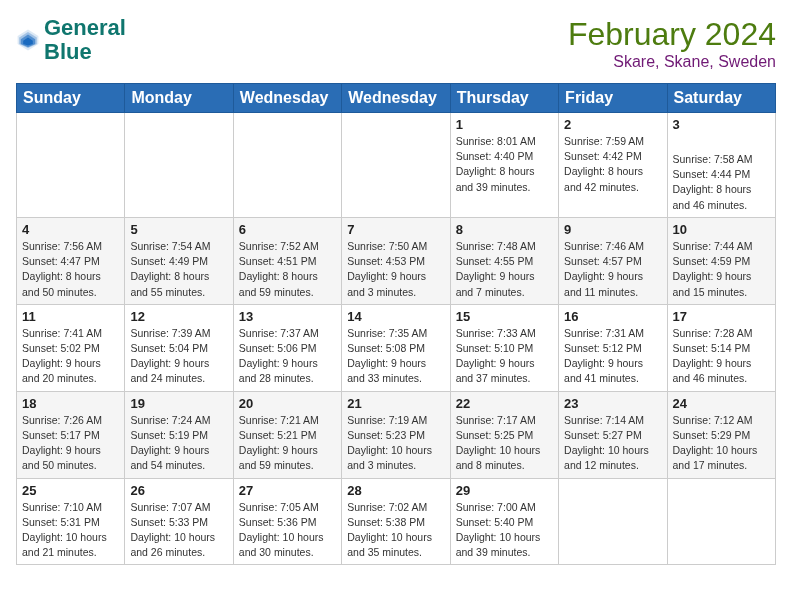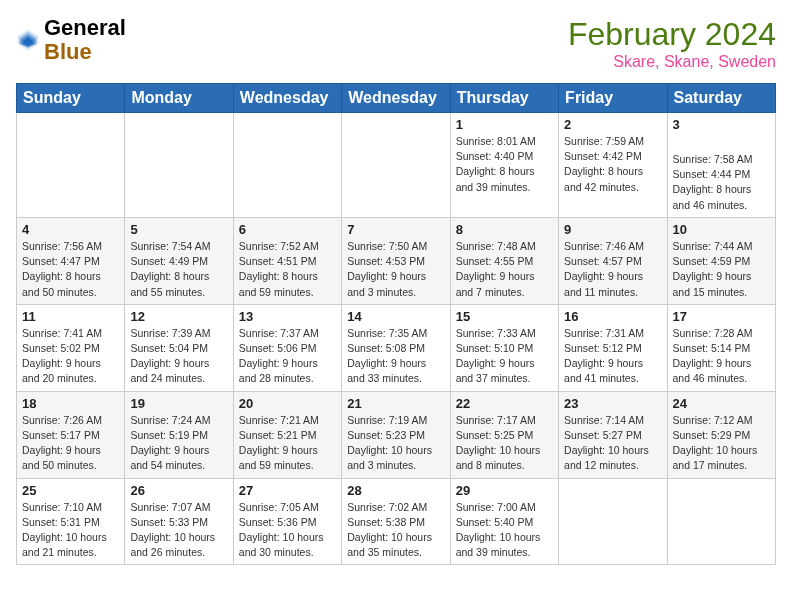--- a/index.html
+++ b/index.html
@@ -19,35 +19,35 @@
     .logo {
       display: flex;
       align-items: center;
       gap: 4px;
     }
     .logo-text {
       font-size: 22px;
       font-weight: bold;
       line-height: 1.1;
     }
-    .logo-general { color: #000000; }
-    .logo-blue { color: #a16207; }
+    .logo-general { color: #0f766e; }
+    .logo-blue { color: #0f766e; }
     .logo-icon {
       width: 24px;
       height: 24px;
     }
     .title-block { text-align: right; }
     .month-title {
       font-size: 32px;
       font-weight: normal;
       color: #4d7c0f;
     }
     .location-title {
       font-size: 16px;
-      color: #ec4899;
+      color: #701a75;
     }
     .calendar {
       width: 100%;
       border-collapse: collapse;
       font-size: 11px;
     }
     .calendar thead th {
       background-color: #2a6db5;
       color: #fff;
       text-align: left;

